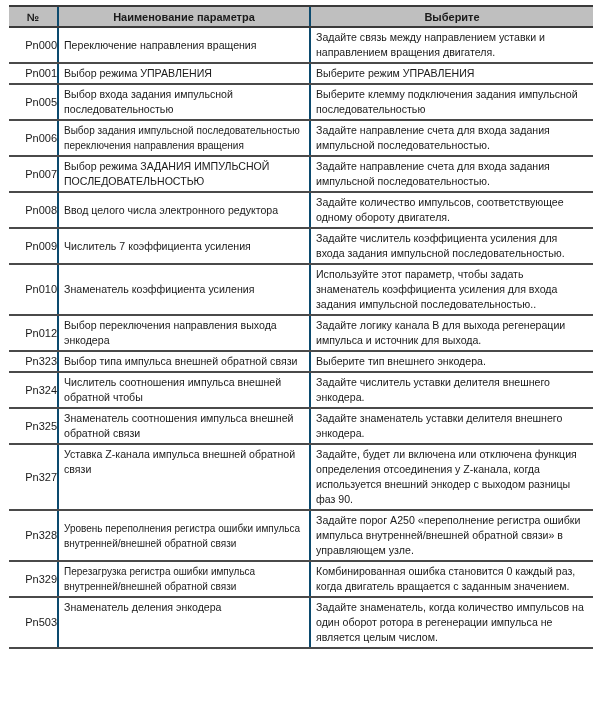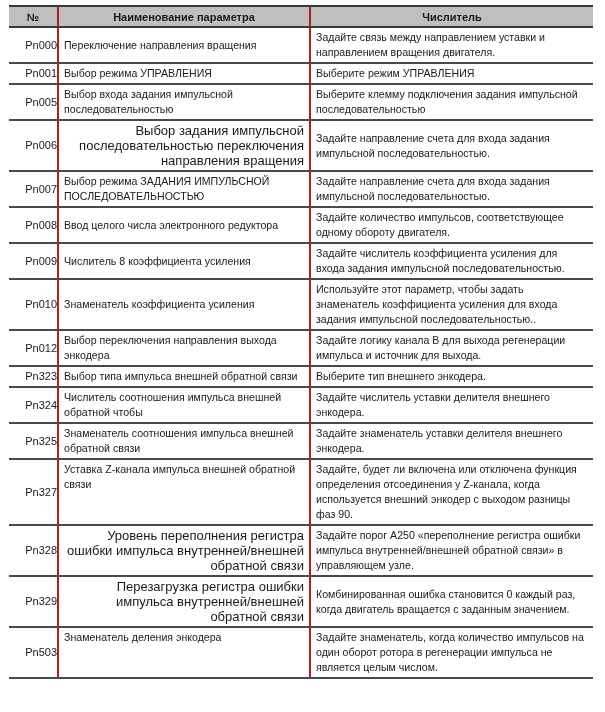--- a/index.html
+++ b/index.html
@@ -4,41 +4,41 @@
 <style>
   html, body { margin: 0; padding: 0; background: #ffffff; }
   body { width: 605px; height: 712px; overflow: hidden; position: relative;
          font-family: "Liberation Sans", sans-serif; color: #1a1a1a; }
   .tbl { position: absolute; left: 9px; top: 5px; width: 584px; border-collapse: collapse; table-layout: fixed; }
   .tbl col.c1 { width: 49px; }
   .tbl col.c2 { width: 252px; }
   .tbl col.c3 { width: 283px; }
   .tbl th { background: #bfbfbf; font-weight: bold; font-size: 11px; height: 19px; padding: 0;
             border-top: 2px solid #3a3a3a; border-bottom: 2px solid #3a3a3a; text-align: center; }
-  .tbl th + th, .tbl td + td { border-left: 2px solid #b91c1c; }
+  .tbl th + th, .tbl td + td { border-left: 2px solid #0c4a6e; }
   .tbl td { font-size: 10.6px; line-height: 15px; padding: 2px 5px 2px 5px; vertical-align: middle;
             border-bottom: 2px solid #4a4a4a; }
   .tbl td.num { text-align: right; padding: 2px 0; font-size: 11px; }
-  .tbl td.small { font-size: 13px; text-align: right; }
+  .tbl td.small { font-size: 10px; }
   .tbl td.top { vertical-align: top; }
 </style>
 </head>
 <body>
 
 <table class="tbl">
   <colgroup>
       <col class="c1">
       <col class="c2">
       <col class="c3">
     </colgroup>
   <thead>
     <tr>
       <th>№</th>
       <th>Наименование параметра</th>
-      <th>Числитель</th>
+      <th>Выберите</th>
     </tr>
   </thead>
   <tbody id="tbody">
       <tr style="height: 35px;">
         <td class="num">Pn000</td>
         <td>Переключение направления вращения</td>
         <td>Задайте связь между направлением уставки и направлением вращения двигателя.</td>
       </tr>
       <tr style="height: 18px;">
         <td class="num">Pn001</td>
@@ -60,21 +60,21 @@
         <td>Выбор режима ЗАДАНИЯ ИМПУЛЬСНОЙ ПОСЛЕДОВАТЕЛЬНОСТЬЮ</td>
         <td>Задайте направление счета для входа задания импульсной последовательностью.</td>
       </tr>
       <tr style="height: 33px;">
         <td class="num">Pn008</td>
         <td>Ввод целого числа электронного редуктора</td>
         <td>Задайте количество импульсов, соответствующее одному обороту двигателя.</td>
       </tr>
       <tr style="height: 34px;">
         <td class="num">Pn009</td>
-        <td>Числитель 8 коэффициента усиления</td>
+        <td>Числитель 7 коэффициента усиления</td>
         <td>Задайте числитель коэффициента усиления для входа задания импульсной последовательностью.</td>
       </tr>
       <tr style="height: 47px;">
         <td class="num">Pn010</td>
         <td>Знаменатель коэффициента усиления</td>
         <td>Используйте этот параметр, чтобы задать знаменатель коэффициента усиления для входа задания импульсной последовательностью..</td>
       </tr>
       <tr style="height: 33px;">
         <td class="num">Pn012</td>
         <td>Выбор переключения направления выхода энкодера</td>

